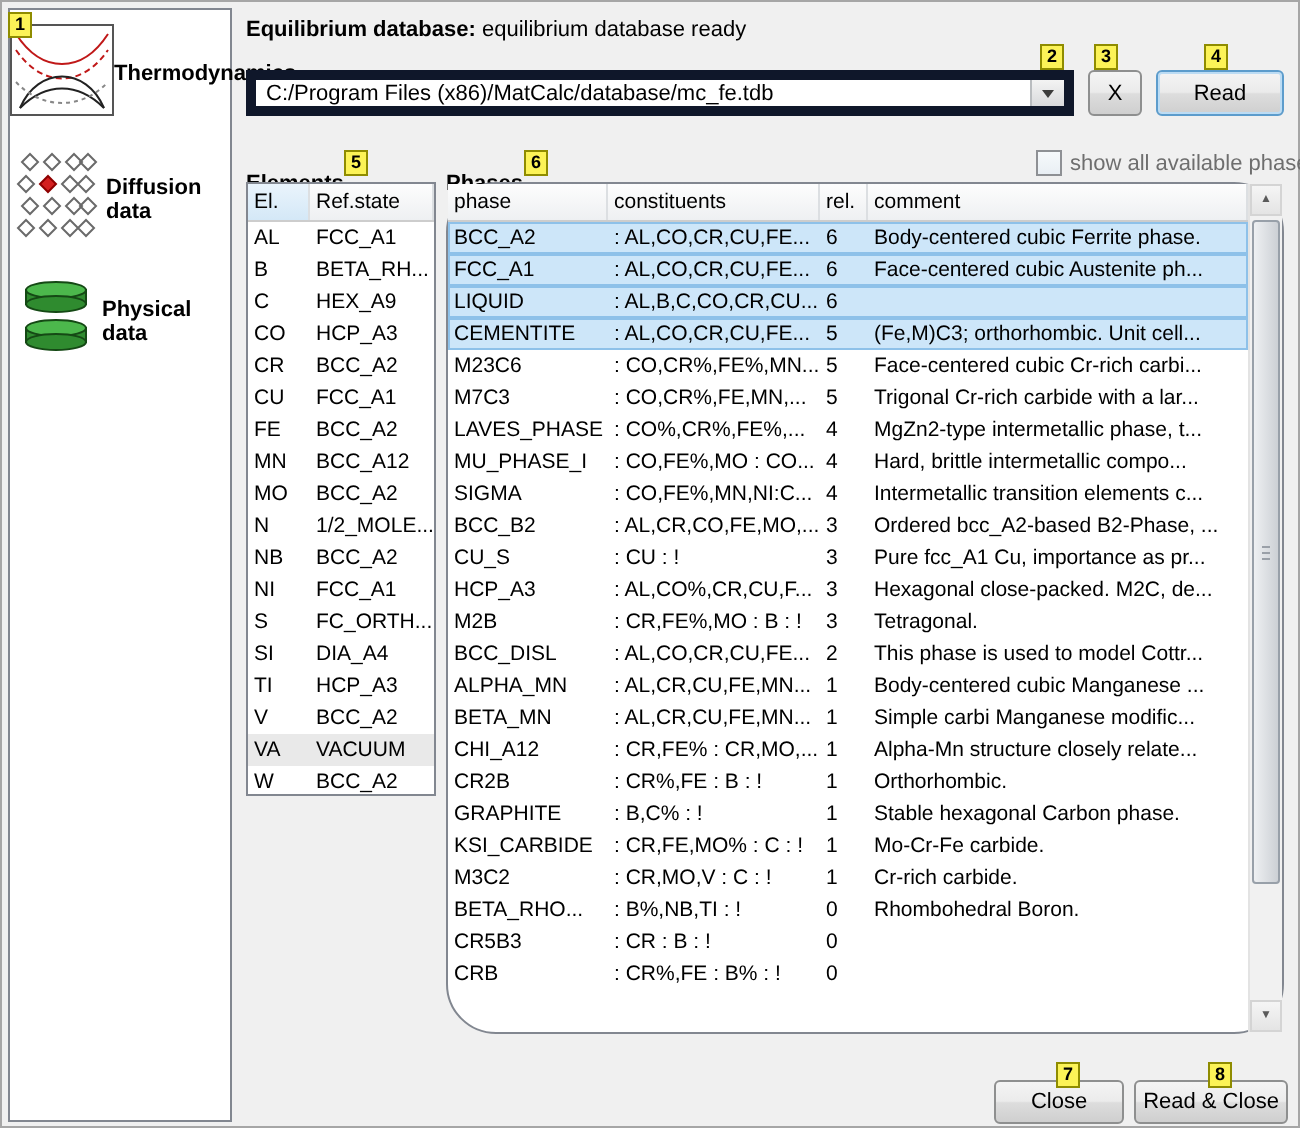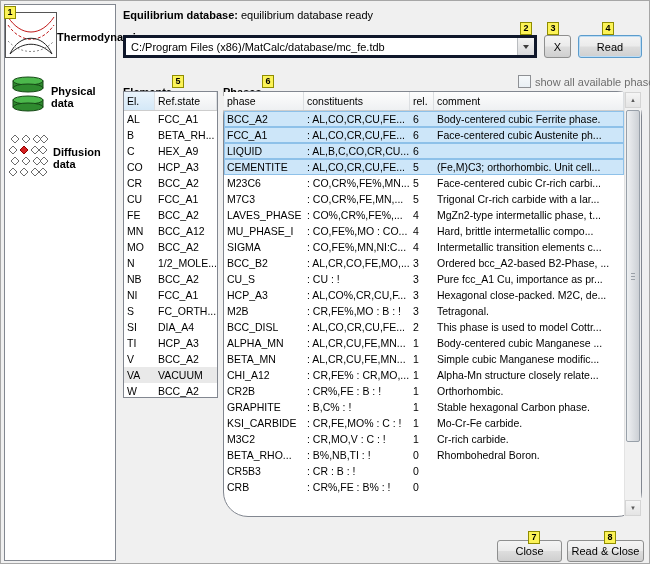--- a/index.html
+++ b/index.html
@@ -21,21 +21,21 @@
   .side-item.first { padding-top:7px; }
   .side-item + .side-item { margin-top:16px; }
   .side-label { font-weight:bold; margin-top:4px; }
   .icon { display:block; line-height:0; }
   
   .hdr { position:absolute; left:122px; top:8px; white-space:nowrap; }
   .hdr .b { font-weight:bold; }
   
   .combo {
     position:absolute; left:122px; top:34px; width:414px; height:23px;
-    background:#fff; border:3px solid #0f172a; display:flex; align-items:center;
+    background:#fff; border:5px solid #0f172a; display:flex; align-items:center;
   }
   .combo-text { padding-left:5px; overflow:hidden; white-space:nowrap; flex:1; }
   .combo-arrow {
     width:17px; align-self:stretch; display:flex; align-items:center; justify-content:center;
     background:linear-gradient(#f3f3f3,#d9dadc); border-left:1px solid #b9bcbf;
   }
   .tri-down { width:0; height:0; border-left:3.5px solid transparent; border-right:3.5px solid transparent; border-top:4px solid #3c3c3c; }
   
   .btn {
     position:absolute; display:flex; align-items:center; justify-content:center;
@@ -98,33 +98,20 @@
         <svg width="52" height="46" viewBox="0 0 52 46">
           <rect x="0.5" y="0.5" width="51" height="45" fill="#ffffff" stroke="#555"></rect>
           <path d="M3 5 C 16 25, 36 25, 49 5" stroke="#c01818" fill="none" stroke-width="1"></path>
           <path d="M3 13 C 16 32, 36 32, 49 13" stroke="#c01818" fill="none" stroke-width="1" stroke-dasharray="3 2"></path>
           <path d="M5 42 C 14 21, 38 21, 47 42" stroke="#222" fill="none"></path>
           <path d="M5 42 C 18 29, 34 29, 47 42" stroke="#222" fill="none"></path>
           <path d="M3 29 C 16 43, 36 43, 49 29" stroke="#888" fill="none" stroke-dasharray="2 2"></path>
         </svg>
       </span>
       <span class="side-label">Thermodynamics</span>
-    </div>
-    <div class="side-item">
-      <span class="icon">
-        <svg width="46" height="42" viewBox="0 0 46 42">
-          <rect x="8" y="7" width="30" height="7" fill="#2f8b2f" stroke="#154915"></rect>
-          <ellipse cx="23" cy="7" rx="15" ry="4" fill="#4cb84c" stroke="#154915"></ellipse>
-          <ellipse cx="23" cy="14" rx="15" ry="4" fill="#2f8b2f" stroke="#154915"></ellipse>
-          <rect x="8" y="26" width="30" height="7" fill="#2f8b2f" stroke="#154915"></rect>
-          <ellipse cx="23" cy="26" rx="15" ry="4" fill="#4cb84c" stroke="#154915"></ellipse>
-          <ellipse cx="23" cy="33" rx="15" ry="4" fill="#2f8b2f" stroke="#154915"></ellipse>
-        </svg>
-      </span>
-      <span class="side-label">Physical data</span>
     </div>
     <div class="side-item">
       <span class="icon">
         <svg width="48" height="48" viewBox="0 0 48 48">
           <g fill="none" stroke="#6a6a6a" stroke-width="1">
             <path d="M10 3 l4 4 -4 4 -4 -4 z"></path>
               <path d="M21 3 l4 4 -4 4 -4 -4 z"></path>
               <path d="M32 3 l4 4 -4 4 -4 -4 z"></path>
               <path d="M43 3 l4 4 -4 4 -4 -4 z" transform="translate(-4 0)"></path>
             <path d="M5 14 l4 4 -4 4 -4 -4 z" transform="translate(3 0)"></path>
@@ -137,20 +124,33 @@
             <path d="M8 36 l4 4 -4 4 -4 -4 z"></path>
               <path d="M19 36 l4 4 -4 4 -4 -4 z"></path>
               <path d="M30 36 l4 4 -4 4 -4 -4 z"></path>
               <path d="M41 36 l4 4 -4 4 -4 -4 z" transform="translate(-3 0)"></path>
           </g>
           <path d="M19 14 l4 4 -4 4 -4 -4 z" fill="#d42020" stroke="#8e0000"></path>
         </svg>
       </span>
       <span class="side-label">Diffusion data</span>
     </div>
+    <div class="side-item">
+      <span class="icon">
+        <svg width="46" height="42" viewBox="0 0 46 42">
+          <rect x="8" y="7" width="30" height="7" fill="#2f8b2f" stroke="#154915"></rect>
+          <ellipse cx="23" cy="7" rx="15" ry="4" fill="#4cb84c" stroke="#154915"></ellipse>
+          <ellipse cx="23" cy="14" rx="15" ry="4" fill="#2f8b2f" stroke="#154915"></ellipse>
+          <rect x="8" y="26" width="30" height="7" fill="#2f8b2f" stroke="#154915"></rect>
+          <ellipse cx="23" cy="26" rx="15" ry="4" fill="#4cb84c" stroke="#154915"></ellipse>
+          <ellipse cx="23" cy="33" rx="15" ry="4" fill="#2f8b2f" stroke="#154915"></ellipse>
+        </svg>
+      </span>
+      <span class="side-label">Physical data</span>
+    </div>
   </div>
 
   <div class="hdr">
     <span class="b">Equilibrium database:</span>
     <span>equilibrium database ready</span>
   </div>
 
   <div class="combo">
     <span class="combo-text">C:/Program Files (x86)/MatCalc/database/mc_fe.tdb</span>
     <span class="combo-arrow">
@@ -343,21 +343,21 @@
         <div class="tr">
           <div class="td pc-phase">ALPHA_MN</div>
           <div class="td pc-const">: AL,CR,CU,FE,MN...</div>
           <div class="td pc-rel">1</div>
           <div class="td pc-comment">Body-centered cubic Manganese ...</div>
         </div>
         <div class="tr">
           <div class="td pc-phase">BETA_MN</div>
           <div class="td pc-const">: AL,CR,CU,FE,MN...</div>
           <div class="td pc-rel">1</div>
-          <div class="td pc-comment">Simple cubic Manganese modific...</div>
+          <div class="td pc-comment">Simple carbi Manganese modific...</div>
         </div>
         <div class="tr">
           <div class="td pc-phase">CHI_A12</div>
           <div class="td pc-const">: CR,FE% : CR,MO,...</div>
           <div class="td pc-rel">1</div>
           <div class="td pc-comment">Alpha-Mn structure closely relate...</div>
         </div>
         <div class="tr">
           <div class="td pc-phase">CR2B</div>
           <div class="td pc-const">: CR%,FE : B : !</div>

